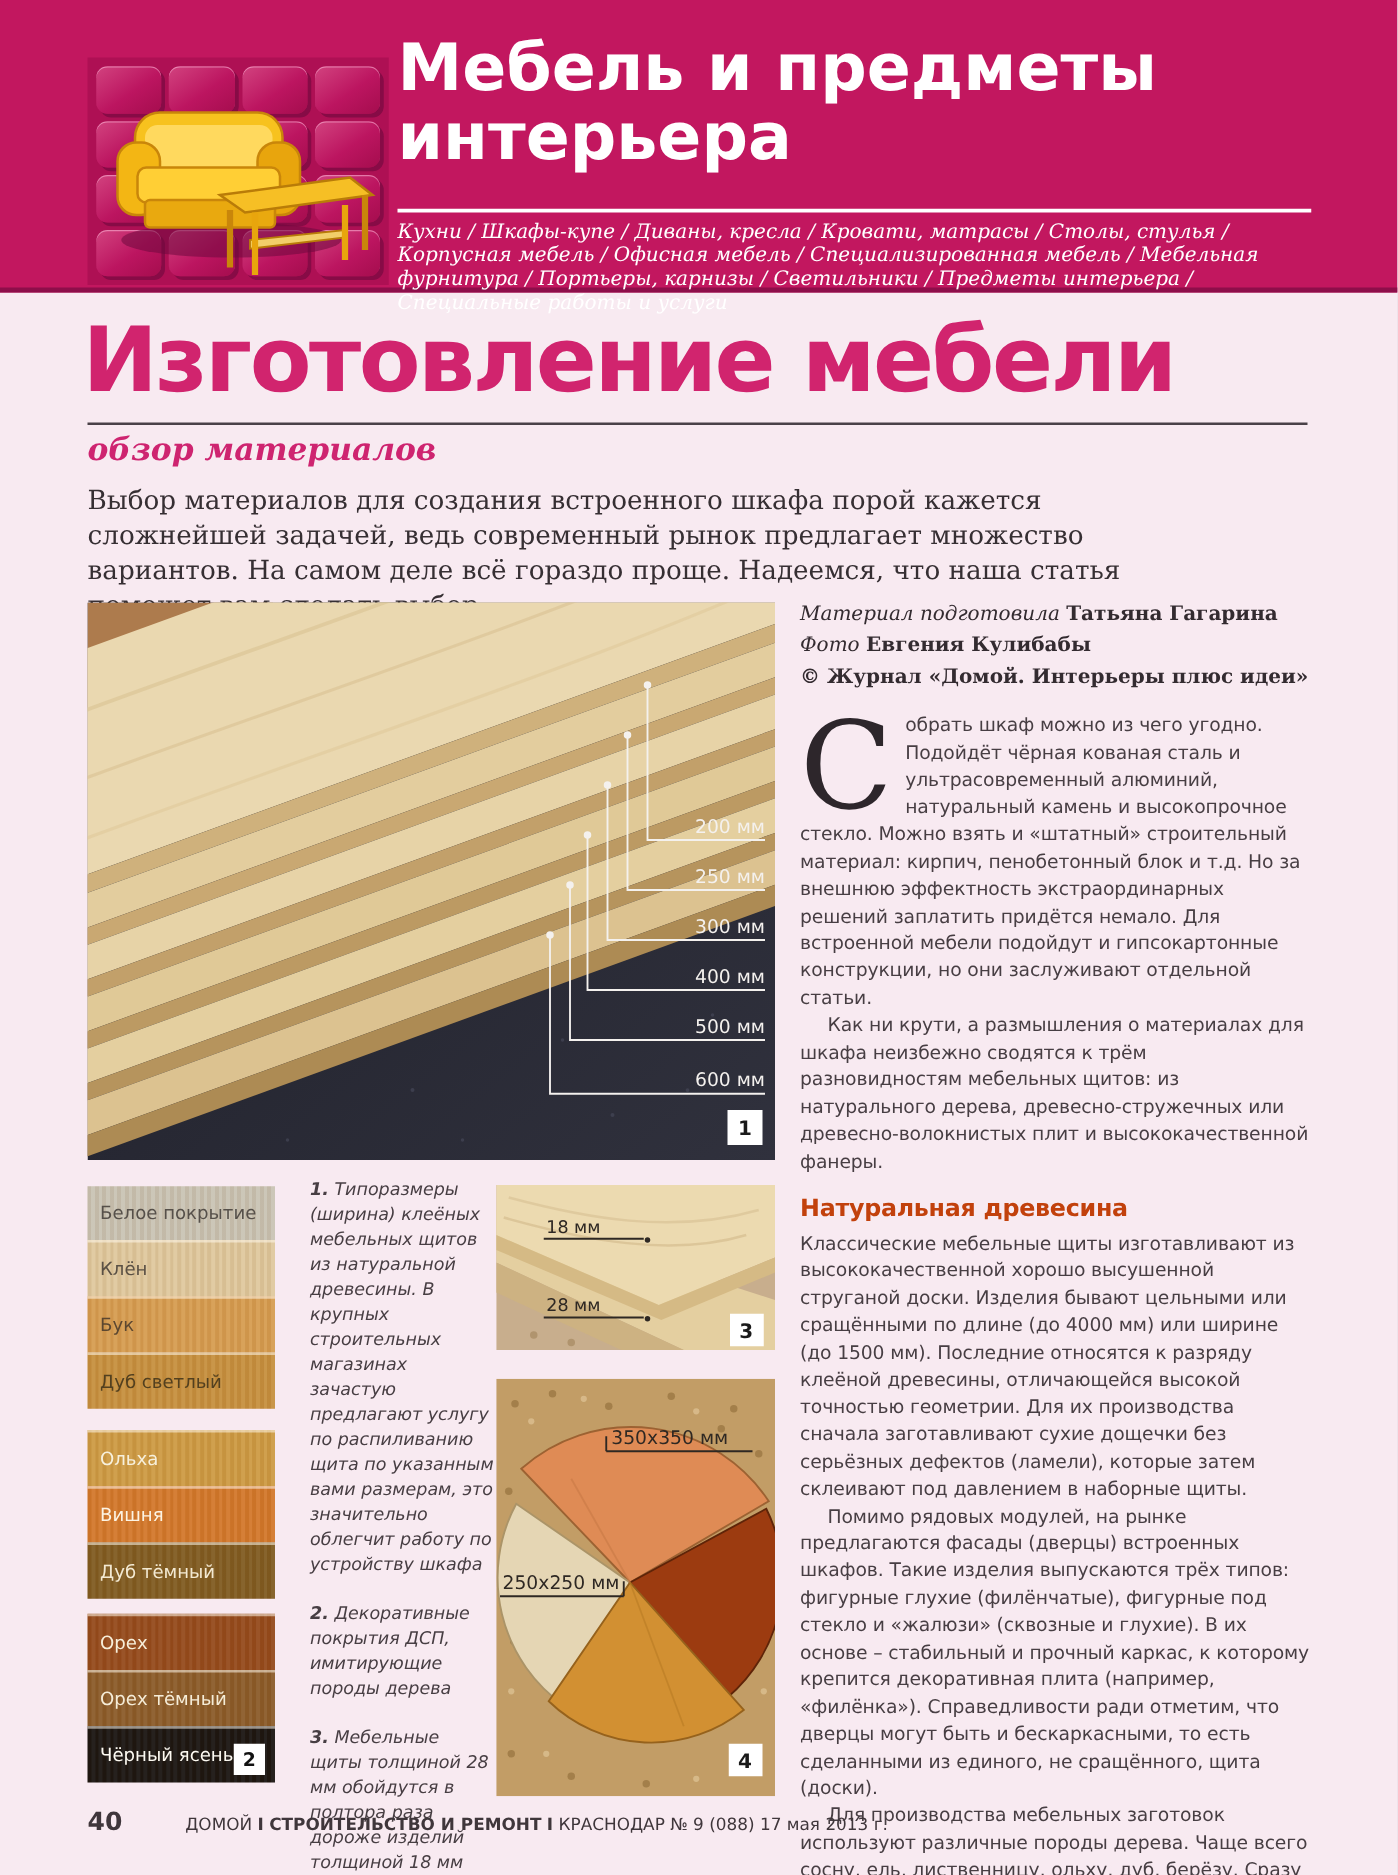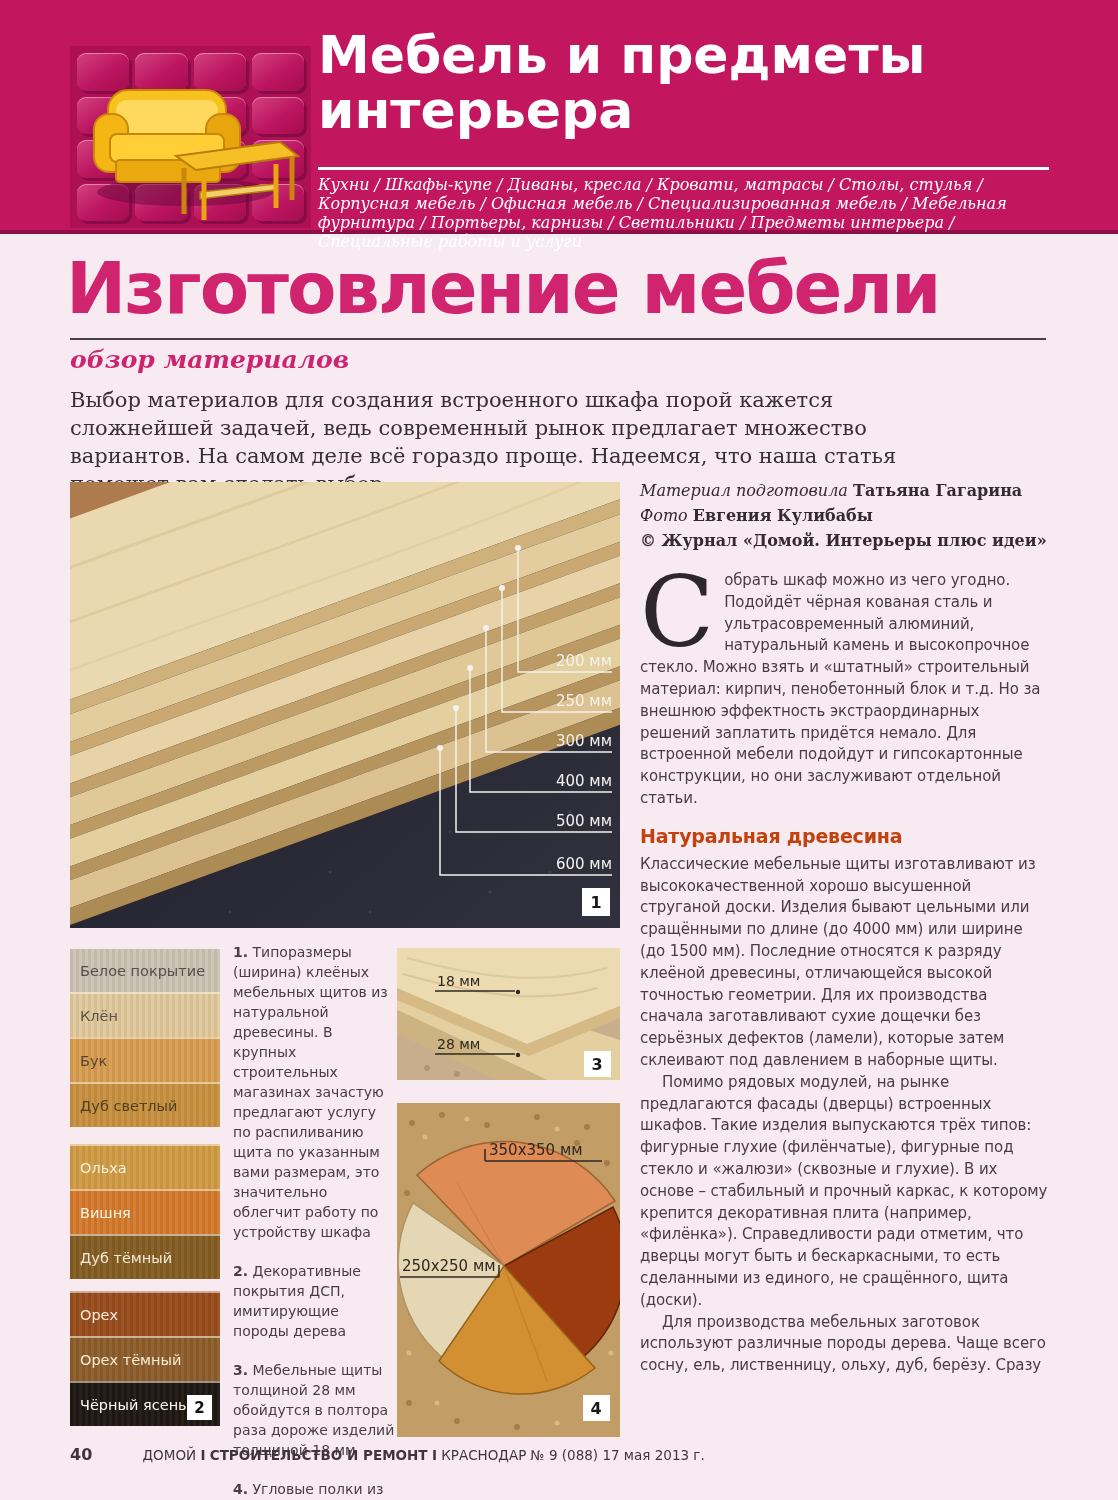--- a/index.html
+++ b/index.html
@@ -54,25 +54,25 @@
         display:flex;flex-direction:column;}
   .swatch{flex:1;position:relative;display:flex;align-items:center;padding-left:10px;
         box-sizing:border-box;font-size:14.5px;
         background-image:repeating-linear-gradient(90deg,rgba(110,60,10,.07) 0 3px,rgba(255,255,255,.06) 3px 6px);}
   .swatch+.swatch{border-top:2px solid rgba(255,248,235,.55);}
   .numbox{position:absolute;right:8px;bottom:6px;width:25px;height:25px;background:#ffffff;
         color:#111;font-weight:bold;font-size:15px;display:flex;align-items:center;justify-content:center;}
 
   
   .notes{position:absolute;left:233px;top:942px;width:164px;font-size:14px;line-height:20px;color:#473e43;}
-  .note{margin:0 0 19px 0;}
+  .note{margin:0 0 19px 15px;font-style:italic;}
 
   
   .footer{position:absolute;left:70px;top:1445px;width:1000px;font-size:13.5px;color:#3f363b;}
-  .pnum{font-weight:bold;font-size:16px;margin-right:46px;}
+  .pnum{font-weight:bold;font-size:20px;margin-right:46px;}
   .fsep{font-weight:bold;}
   .fbold{font-weight:bold;}
 </style>
 </head>
 <body>
 
 <div class="page">
 
   <div class="band">
     <div class="logo">
@@ -190,20 +190,21 @@
       <text class="badge-digit" x="526" y="426" text-anchor="middle">1</text>
     </svg>
   </div>
 
   <div class="rcol">
     <p class="credit"><i>Материал подготовила</i> <b>Татьяна Гагарина</b></p>
     <p class="credit"><i>Фото</i> <b>Евгения Кулибабы</b></p>
     <p class="credit"><b>©  Журнал «Домой. Интерьеры плюс идеи»</b></p>
     <div class="rbody">
       <p class="body"><span class="dropcap">С</span><span>обрать шкаф можно из чего угодно. Подойдёт чёрная кованая сталь и ультрасовременный алюминий, натуральный камень и высокопрочное стекло. Можно взять и «штатный» строительный материал: кирпич, пенобетонный блок и т.д. Но за внешнюю эффектность экстраординарных решений заплатить придётся немало. Для встроенной мебели подойдут и гипсокартонные конструкции, но они заслуживают отдельной статьи.</span></p>
+      <p class="body indent">Как ни крути, а размышления о материалах для шкафа неизбежно сводятся к трём разновидностям мебельных щитов: из натурального дерева, древесно-стружечных или древесно-волокнистых плит и высококачественной фанеры.</p>
       <div class="rheading">Натуральная древесина</div>
       <p class="body">Классические мебельные щиты изготавливают из высококачественной хорошо высушенной струганой доски. Изделия бывают цельными или сращёнными по длине (до 4000 мм) или ширине (до 1500 мм). Последние относятся к разряду клеёной древесины, отличающейся высокой точностью геометрии. Для их производства сначала заготавливают сухие дощечки без серьёзных дефектов (ламели), которые затем склеивают под давлением в наборные щиты.</p>
       <p class="body indent">Помимо рядовых модулей, на рынке предлагаются фасады (дверцы) встроенных шкафов. Такие изделия выпускаются трёх типов: фигурные глухие (филёнчатые), фигурные под стекло и «жалюзи» (сквозные и глухие). В их основе – стабильный и прочный каркас, к которому крепится декоративная плита (например, «филёнка»). Справедливости ради отметим, что дверцы могут быть и бескаркасными, то есть сделанными из единого, не сращённого, щита (доски).</p>
       <p class="body indent">Для производства мебельных заготовок используют различные породы дерева. Чаще всего сосну, ель, лиственницу, ольху, дуб, берёзу. Сразу</p>
     </div>
   </div>
 
   <div class="swatches">
     <div class="swatch" style="background-color: rgb(201, 195, 180);">
         <span style="color: rgb(86, 80, 74);">Белое покрытие</span>

